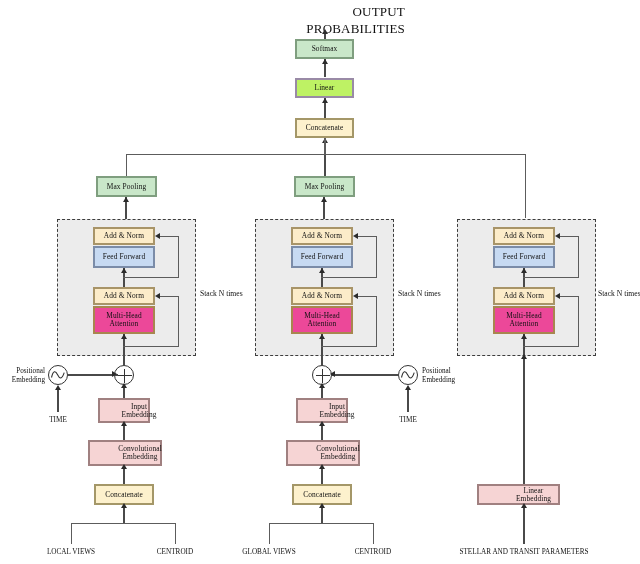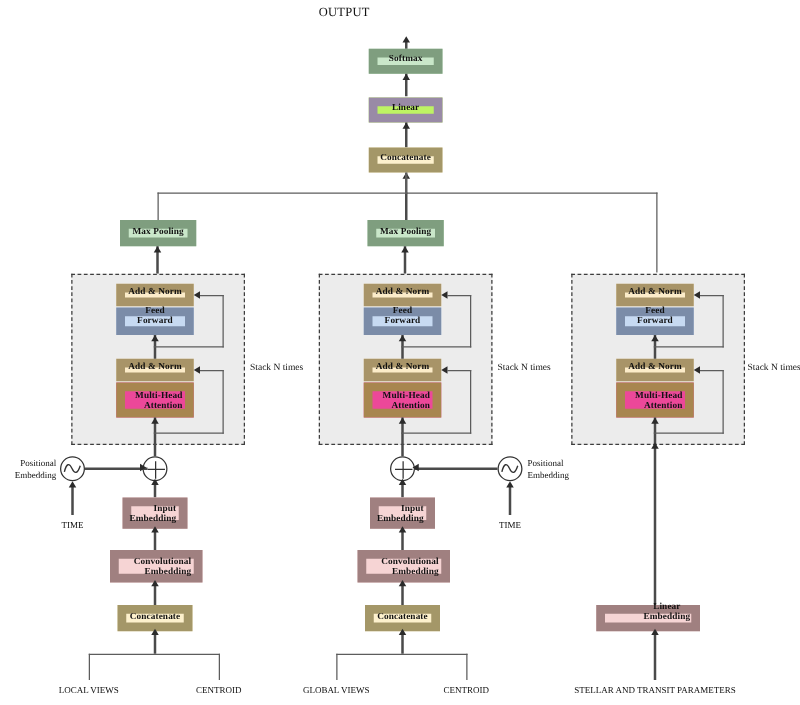--- a/index.html
+++ b/index.html
@@ -15,31 +15,30 @@
     position: relative;
     width: 640px;
     height: 564px;
     background: #ffffff;
     overflow: hidden;
   }
   
   .node {
     position: absolute;
     box-sizing: border-box;
-    border: 7px solid #0ea5e9;
+    border: 2px solid #0ea5e9;
     display: flex;
-    align-items: flex-end;
+    align-items: center;
     justify-content: center;
     text-align: center;
     line-height: 1.05;
     font-size: 7.4px;
     color: #111;
     letter-spacing: 0.1px;
     padding: 1px 2px;
-    font-weight: bold;
   }
   .node .l2 { display: block; }
 
   
   .c-green  { background: #c9e7c9; border-color: #7f9e7f; }
   .c-purple { background: #bef264; border-color: #998aa6; }
   .c-cream  { background: #fdf1cd; border-color: #a49768; }
   .c-tan    { background: #fcecc9; border-color: #a89468; }
   .c-blue   { background: #c7daf2; border-color: #7b8ca8; }
   .c-orange { background: #ec4899; border-color: #a8864f; }
@@ -100,35 +99,36 @@
     position: absolute;
     font-size: 7.2px;
     color: #111;
     white-space: nowrap;
     line-height: 1.22;
   }
   .txt.c { text-align: center; }
   .txt.r { text-align: right; }
   .out-title {
     position: absolute;
-    text-align: left;
-    font-size: 10px;
+    text-align: right;
+    font-size: 13px;
     line-height: 1.3;
     color: #111;
     letter-spacing: 0.2px;
   }
   .stack-lbl { font-size: 7.6px; }
 </style>
 </head>
 <body>
 
 <div id="canvas">
 
   <div class="out-title" style="left:255px; top:4px; width:150px;">
     <div>OUTPUT</div>
+    <div>PROBABILITIES</div>
   </div>
 
   <div class="ln v" style="left:324.4px; top:33px; height:23px;"></div>
   <div class="arrow-up" style="left:321.6px; top:29px;"></div>
 
   <div class="node c-green" style="left:295px; top:39px; width:59px; height:20px;">
     <span>Softmax</span>
   </div>
 
   <div class="ln v" style="left:324.4px; top:59px; height:18px;"></div>

